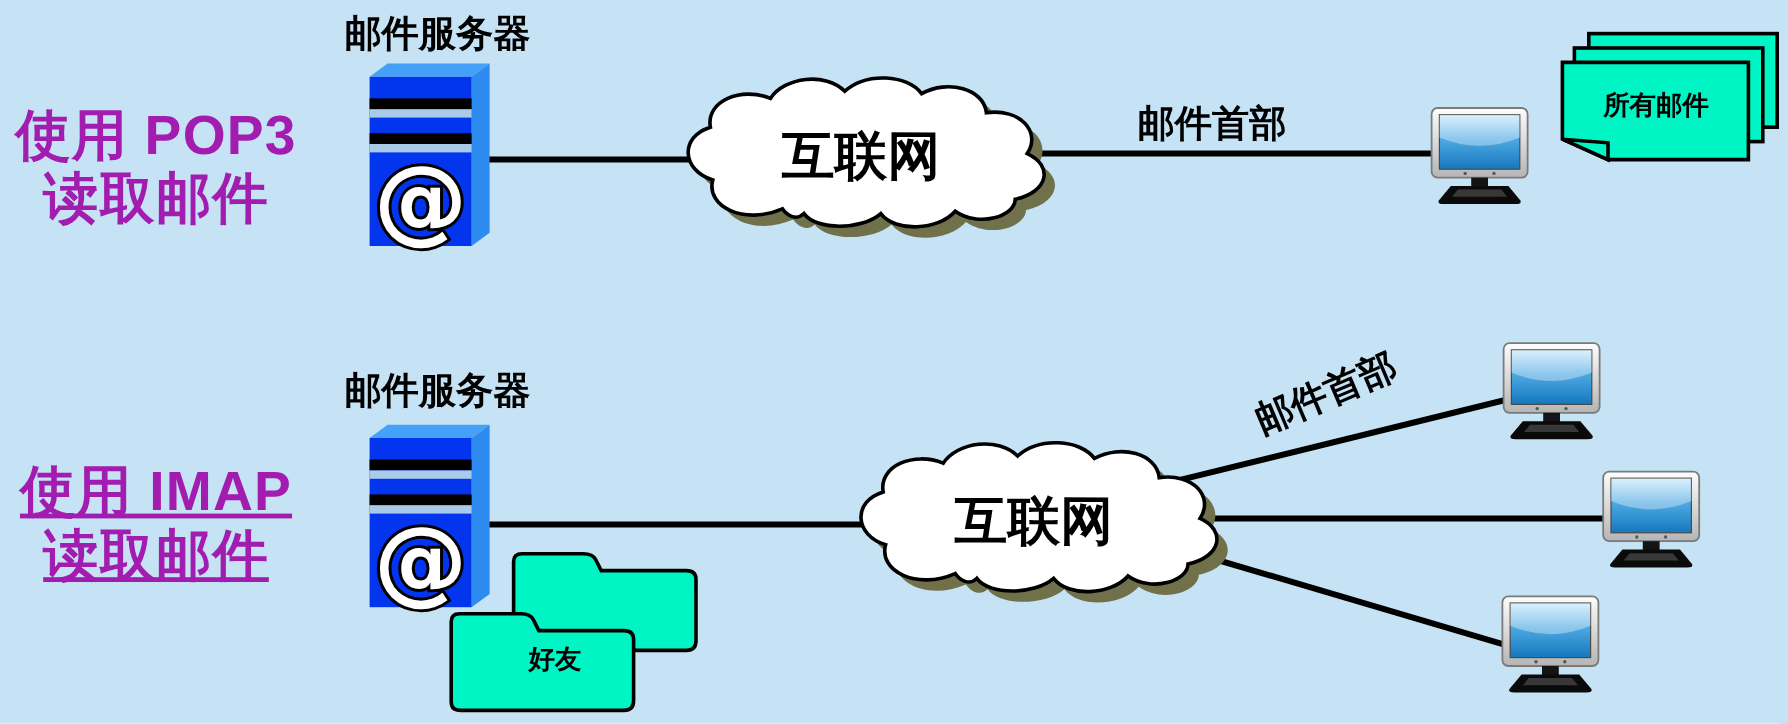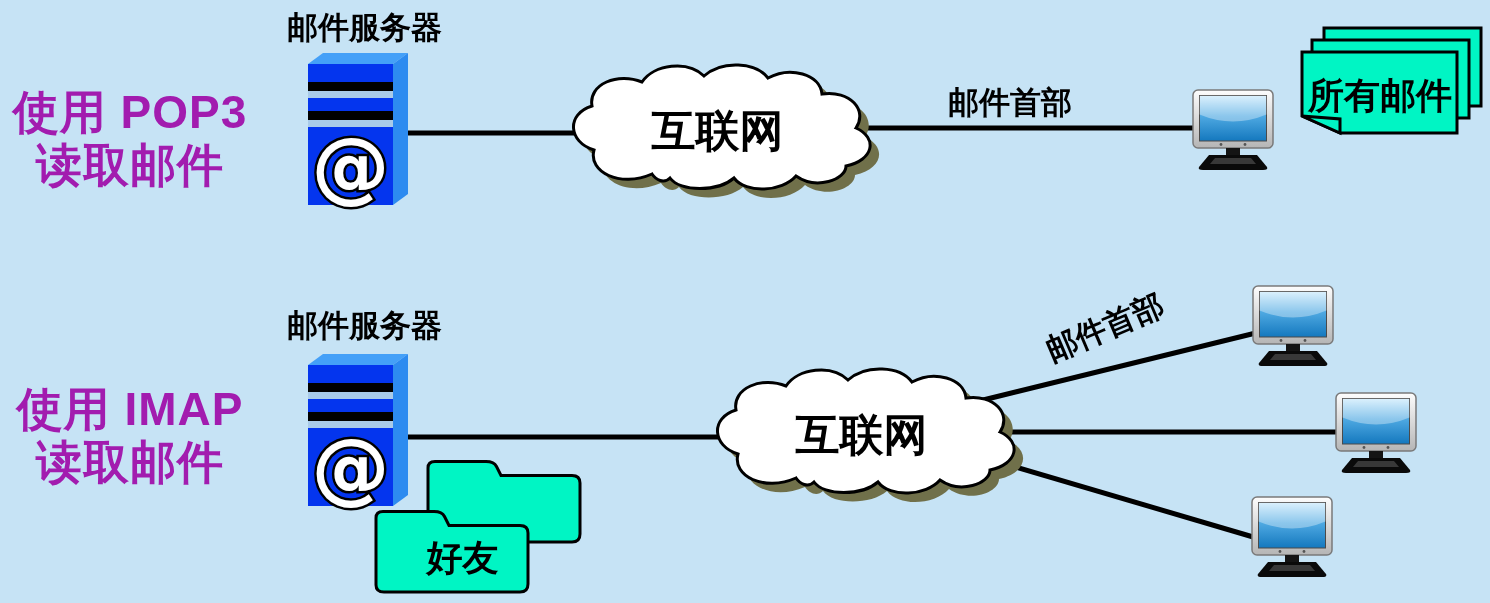--- a/index.html
+++ b/index.html
@@ -20,21 +20,21 @@
     white-space:nowrap;
   }
   .title{
     color:#a21caf;
     font-size:46px;
     line-height:1.16;
     letter-spacing:1px;
   }
   .lbl-31{font-size:31px;}
   .lbl-34{font-size:44px;}
-  .lbl-30{font-size:36px;}
+  .lbl-30{font-size:22px;}
   .rot{transform:rotate(-23deg);transform-origin:center center;}
 </style>
 </head>
 <body>
 
 <div class="stage">
 
   <svg class="layer" width="1490" height="603" viewBox="0 0 1490 603">
     <defs>
       <linearGradient id="bezelGrad" x1="0" y1="0" x2="0" y2="1">
@@ -116,21 +116,21 @@
 
   <div class="lbl title" style="left:2px;top:86px;width:256px;">
     <div>使用 POP3</div>
     <div>读取邮件</div>
   </div>
   <div class="lbl lbl-31" style="left:272px;top:10px;width:185px;">邮件服务器</div>
   <div class="lbl lbl-34" style="left:570px;top:106px;width:295px;">互联网</div>
   <div class="lbl lbl-31" style="left:910px;top:85px;width:200px;">邮件首部</div>
   <div class="lbl lbl-30" style="left:1302px;top:75px;width:156px;">所有邮件</div>
 
-  <div class="lbl title" style="left:2px;top:383px;width:256px;">
+  <div class="lbl title" style="left:2px;top:383px;width:256px;text-decoration:underline;">
     <div>使用 IMAP</div>
     <div>读取邮件</div>
   </div>
   <div class="lbl lbl-31" style="left:272px;top:308px;width:185px;">邮件服务器</div>
   <div class="lbl lbl-34" style="left:714px;top:410px;width:295px;">互联网</div>
   <div class="lbl lbl-31 rot" style="left:1005px;top:310px;width:200px;">邮件首部</div>
   <div class="lbl lbl-30" style="left:376px;top:537px;width:173px;">好友</div>
 
 </div>
 

